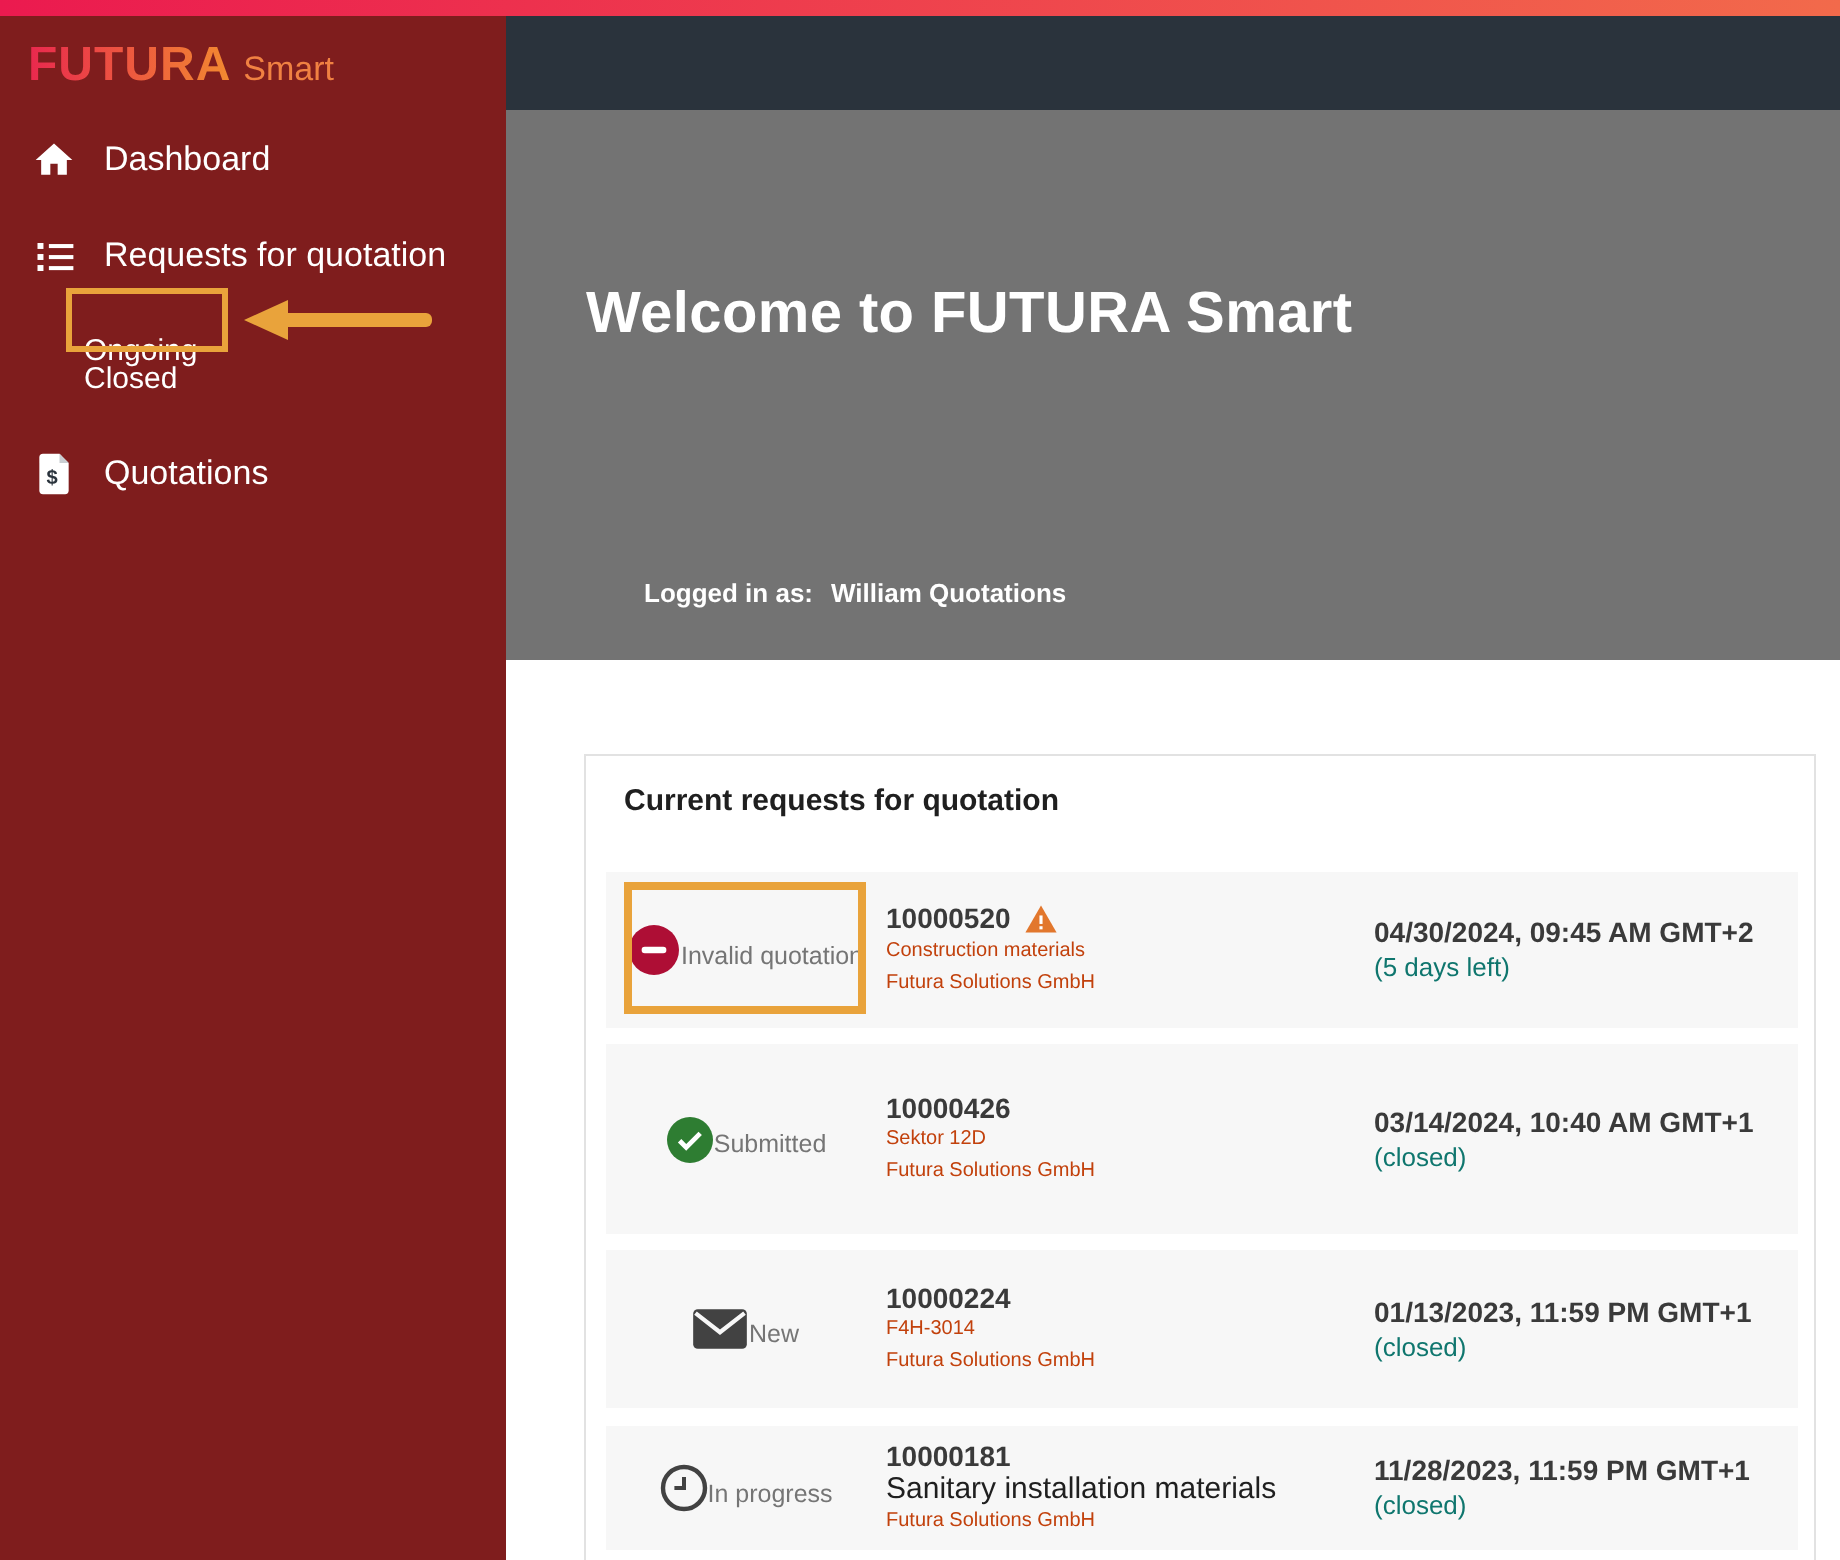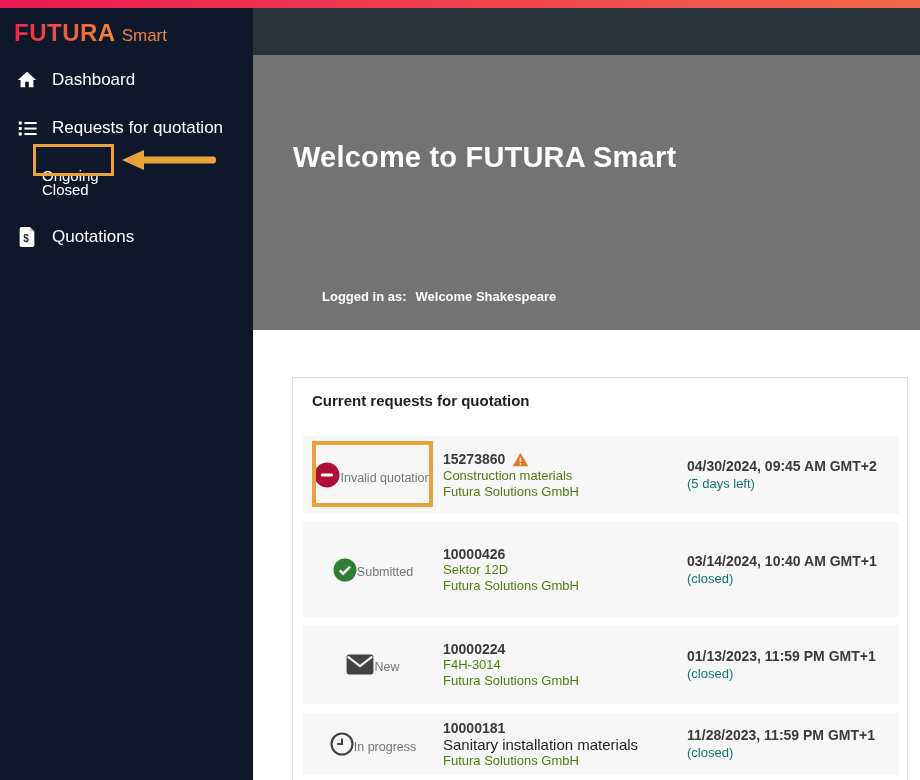--- a/index.html
+++ b/index.html
@@ -15,21 +15,21 @@
     background:linear-gradient(90deg,#EB1A4F 0%, #F26A4B 100%);
   }
   
   .appbar-right {
     position:absolute; left:253px; top:8px; width:667px; height:47px;
     background:#2A333C;
   }
   
   .sidebar {
     position:absolute; left:0; top:8px; width:253px; height:772px;
-    background:#0f172a; color:#fff;
+    background:#7f1d1d; color:#fff;
   }
   .logo { position:absolute; left:14px; top:11px; white-space:nowrap; }
   .brand-futura { font-weight:700; font-size:24px; letter-spacing:0.5px; color:#ED3A4E; }
   @supports ((-webkit-background-clip: text) or (background-clip: text)) {
     .brand-futura {
       background:linear-gradient(90deg,#E9284E 0%, #F28A30 100%);
       -webkit-background-clip:text; background-clip:text; color:transparent;
     }
   }
   .brand-smart { font-weight:400; font-size:17px; color:#F08142; margin-left:6px; }
@@ -85,21 +85,21 @@
   .row-4 { top:335px; height:62px; }
   .status-col {
     width:140px; flex:0 0 140px; display:flex; flex-direction:row;
     align-items:center; justify-content:center;
   }
   .status-label { font-size:12.5px; color:#757575; margin-top:5px; white-space:nowrap; }
   .main-col { flex:1 1 auto; min-width:0; padding-right:8px; }
   .num-line { display:flex; align-items:center; gap:7px; height:17px; }
   .req-num { font-size:14px; font-weight:700; color:#3A3A3A; }
   .req-title { font-size:15px; color:#1F1F1F; line-height:17px; }
-  .req-sub { font-size:13px; color:#4d7c0f; line-height:16px; }
+  .req-sub { font-size:10px; color:#c2410c; line-height:16px; }
   .when-col { width:212px; flex:0 0 212px; }
   .req-date { font-size:14px; font-weight:700; color:#3A3A3A; line-height:17px; }
   .req-note { font-size:13px; color:#0f766e; line-height:17px; }
 
   
   .ann-box { position:absolute; border:3px solid #E9A33B; background:transparent; }
   .ann-ongoing { left:33px; top:144px; width:81px; height:32px; }
   .ann-invalid { left:312px; top:441px; width:121px; height:66px; border-width:4px; }
   .ann-arrow { position:absolute; left:122px; top:149px; width:96px; height:22px; }
 
@@ -153,40 +153,40 @@
         </svg>
       </span>
       <span class="label">Quotations</span>
     </div>
   </aside>
 
   <section class="banner">
     <div class="banner-title">Welcome to FUTURA Smart</div>
     <div class="logged-row">
       <span class="logged-label">Logged in as:</span>
-      <span class="logged-name">Welcome Shakespeare</span>
+      <span class="logged-name">William Quotations</span>
     </div>
   </section>
 
   <section class="card">
     <div class="card-title">Current requests for quotation</div>
 
     <div class="req-row row-1">
       <div class="status-col">
         <span>
           <svg width="26" height="26" viewBox="0 0 26 26">
             <circle cx="13" cy="13" r="12.5" fill="#AE0E35"></circle>
             <rect x="6.8" y="11.4" width="12.4" height="3.2" rx="1.6" fill="#ffffff"></rect>
           </svg>
         </span>
         <span class="status-label">Invalid quotation</span>
       </div>
       <div class="main-col">
         <div class="num-line">
-          <span class="req-num">15273860</span>
+          <span class="req-num">10000520</span>
           <span>
             <svg width="17" height="15" viewBox="0 0 24 21">
               <path d="M12 1 23 20H1L12 1z" fill="#E2772D"></path>
               <rect x="10.9" y="8" width="2.2" height="6" fill="#ffffff"></rect>
               <rect x="10.9" y="15.6" width="2.2" height="2.2" fill="#ffffff"></rect>
             </svg>
           </span>
         </div>
         <div class="req-sub">Construction materials</div>
         <div class="req-sub">Futura Solutions GmbH</div>

